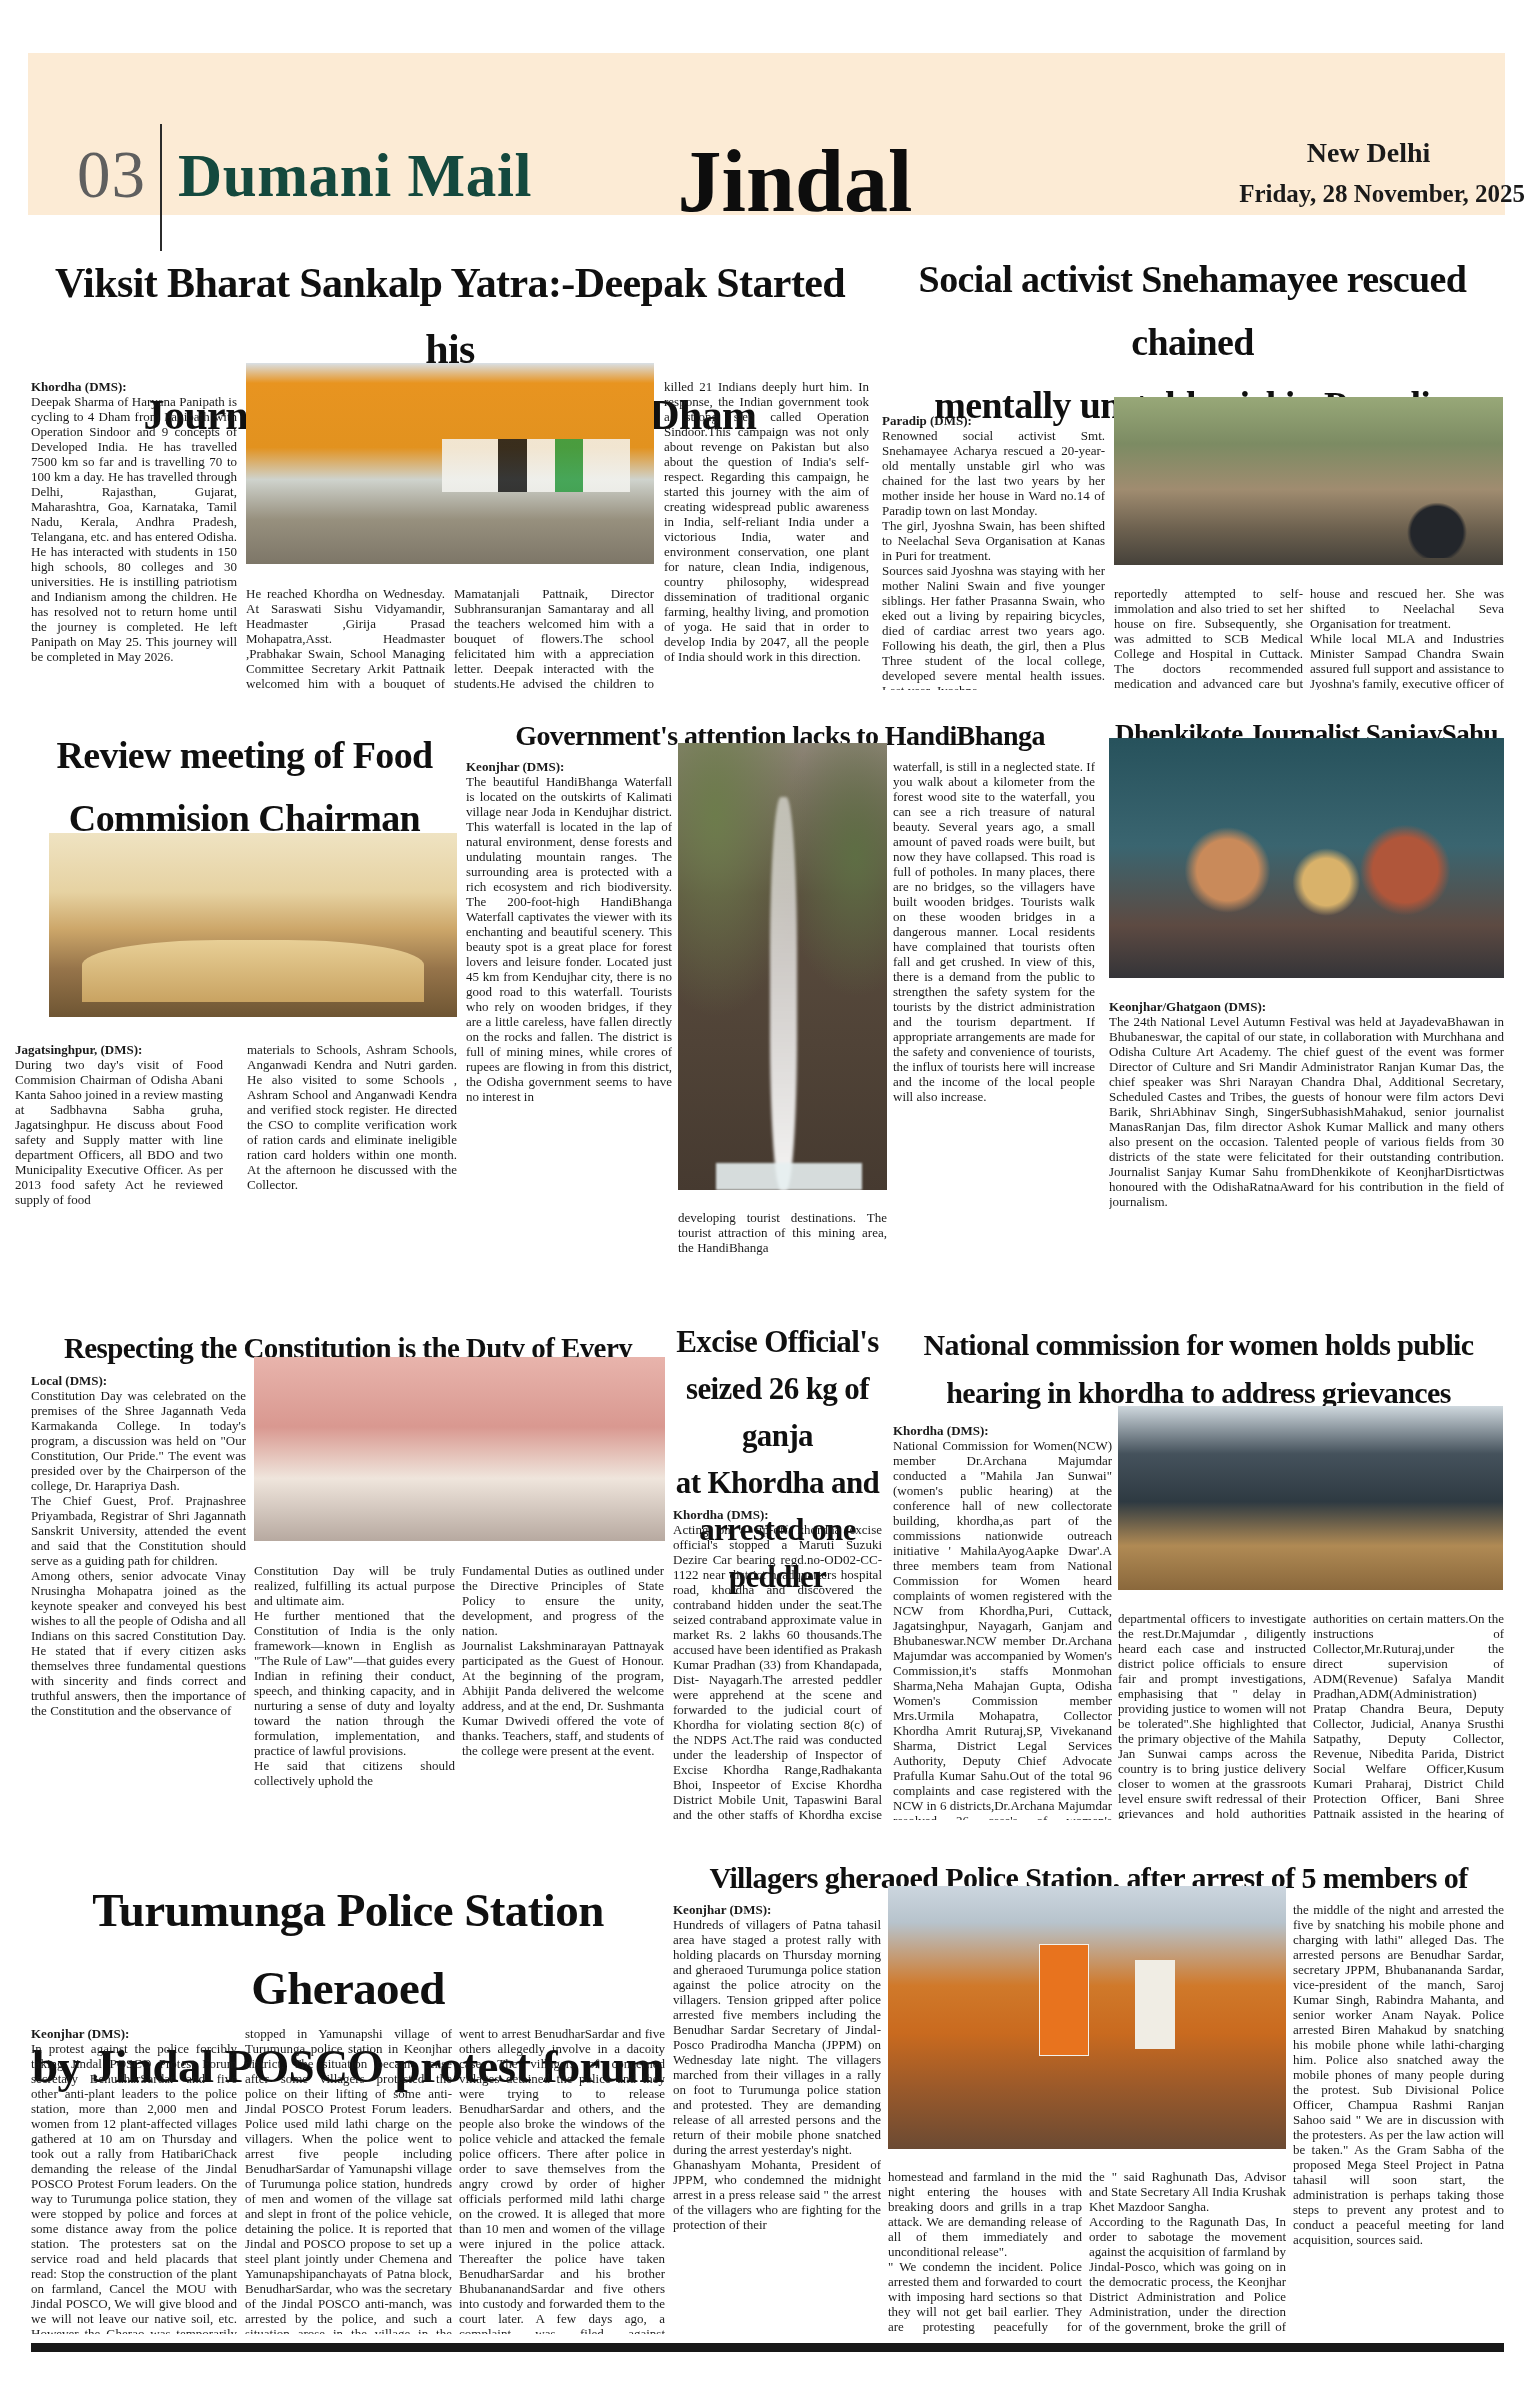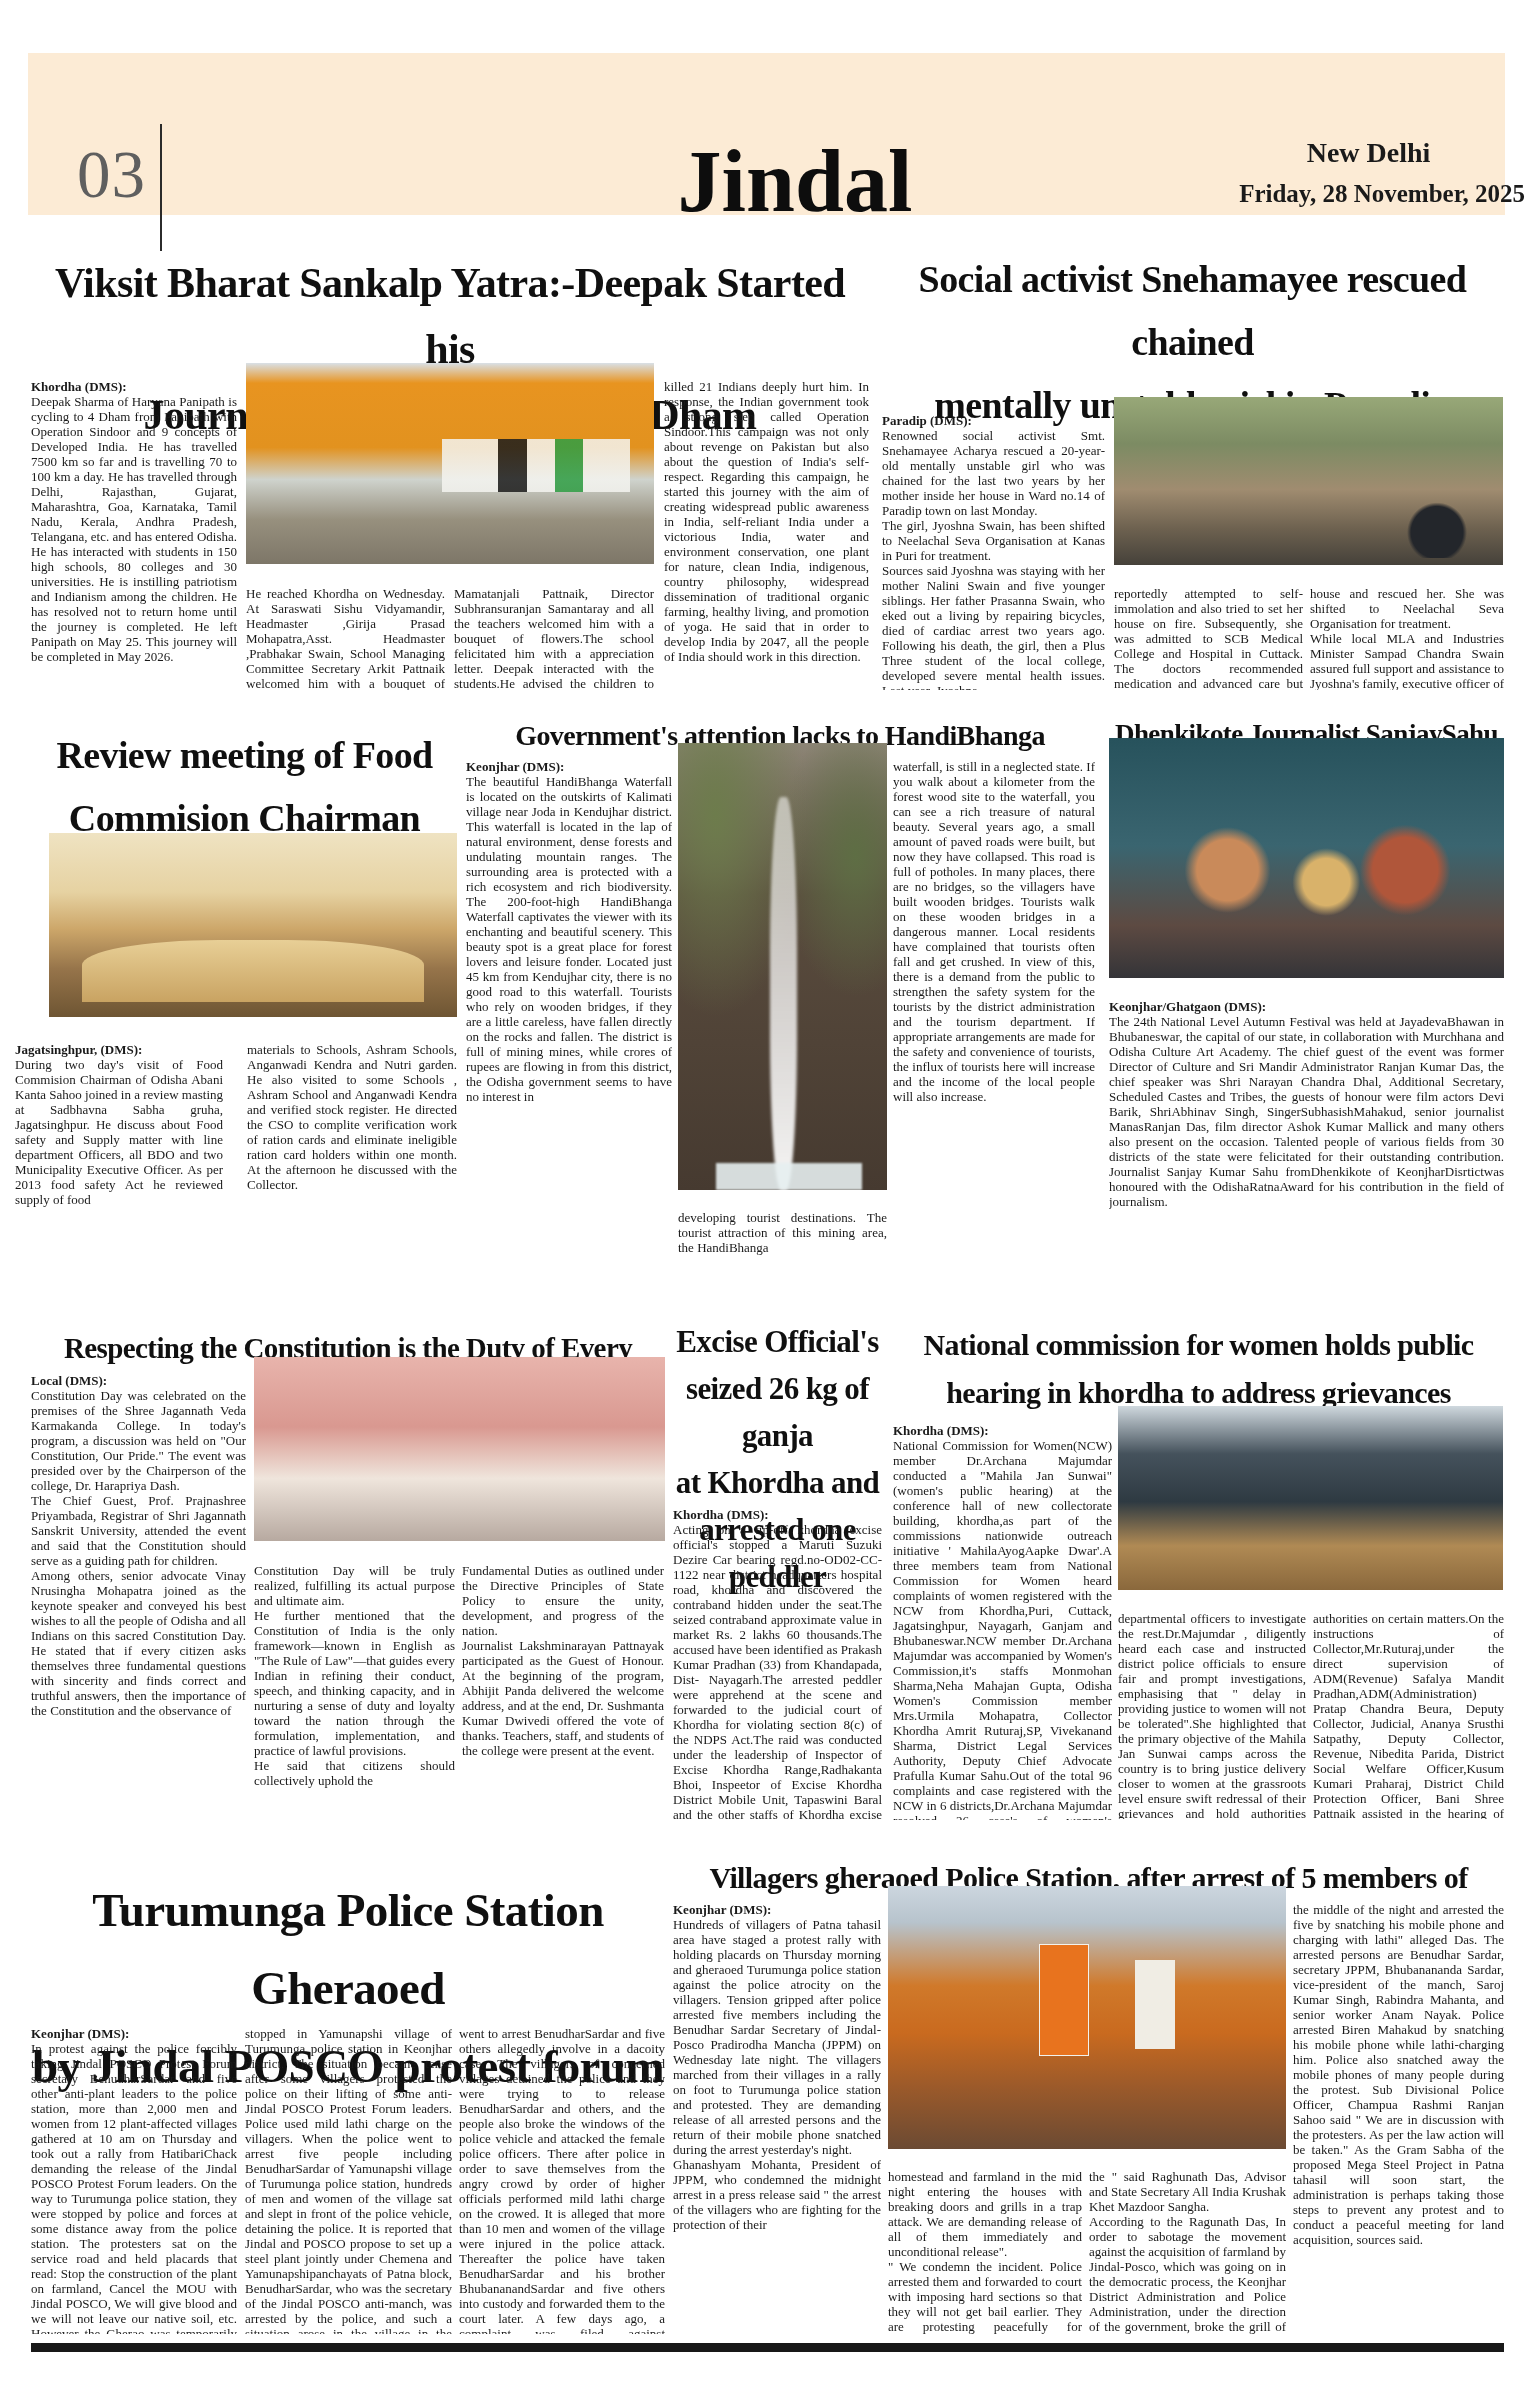--- a/index.html
+++ b/index.html
@@ -38,20 +38,21 @@
   .botrule{position:absolute;left:31px;top:2343px;width:1473px;height:9px;background:#181818;}
 </style>
 </head>
 <body>
 
 <div class="page">
 
   <header class="band">
     <div class="pageno">03</div>
     <div class="vrule"></div>
+    <div class="masthead">Dumani Mail</div>
     <div class="edition">Jindal</div>
     <div class="hcity">New Delhi</div>
     <div class="hdate">Friday, 28 November, 2025</div>
   </header>
 
   <section>
     <h1 class="abs hl" style="left:31px;top:222px;width:838px;font-size:42px;line-height:66px;">Viksit Bharat Sankalp Yatra:-Deepak Started his
 Journey through bicycle to 8 Dham</h1>
     <div class="abs bd" style="left:31px;top:364px;width:206px;height:326px;">
       <span class="dl">Khordha (DMS):</span>

